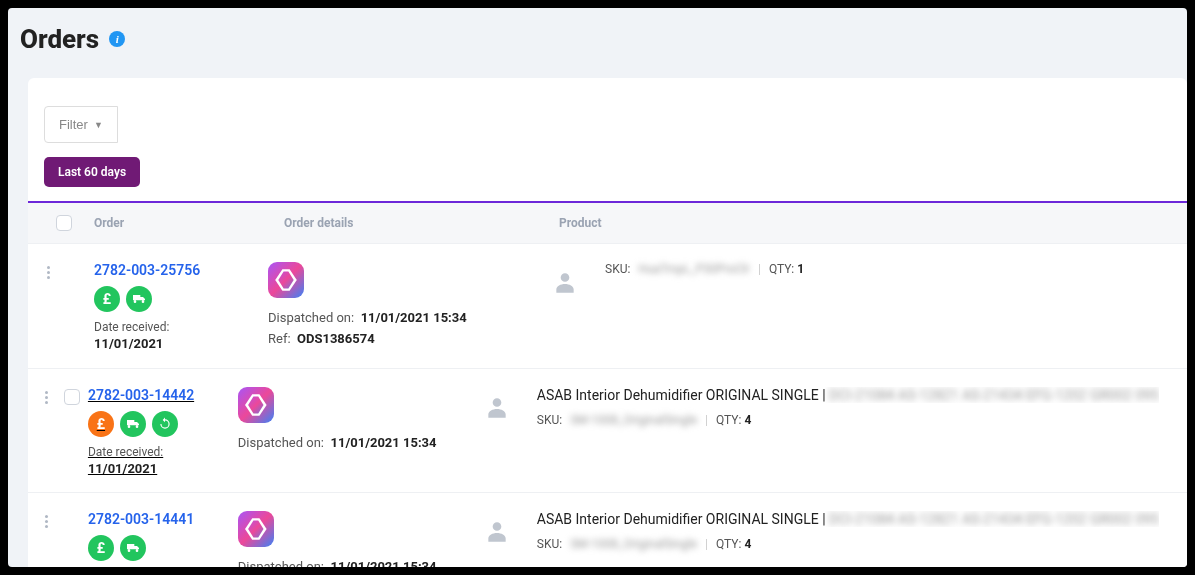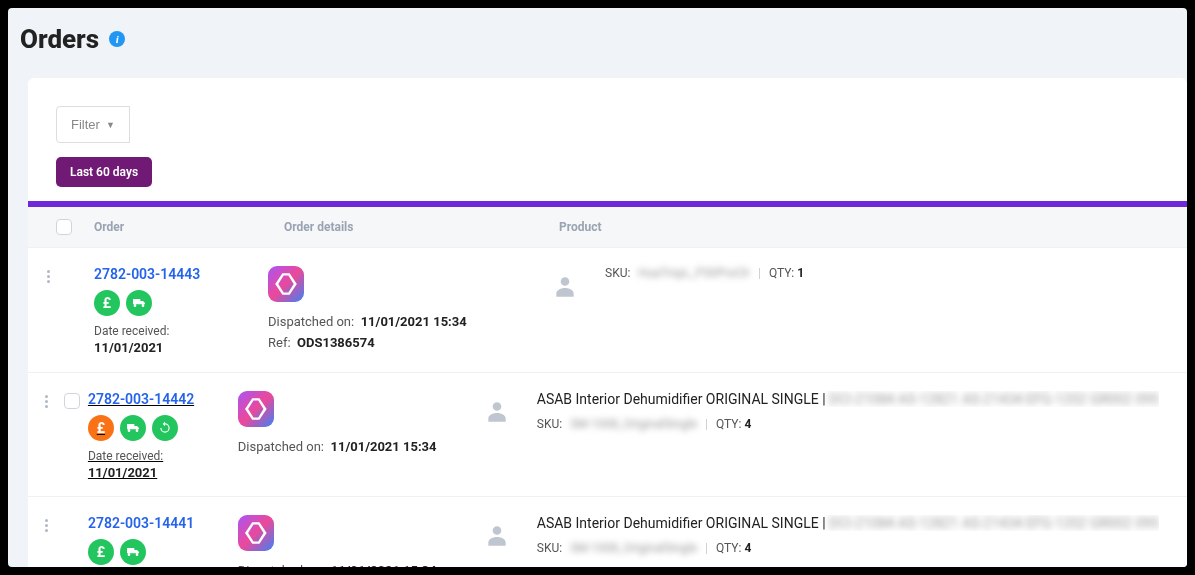--- a/index.html
+++ b/index.html
@@ -2,28 +2,28 @@
 <html><head>
 <meta charset="utf-8">
 <style>
 *{box-sizing:border-box;margin:0;padding:0;}
 body{font-family:-apple-system,BlinkMacSystemFont,"Segoe UI",Roboto,sans-serif;background:#000;padding:8px;width:1195px;height:575px;overflow:hidden;}
 .frame{background:#f0f3f7;width:100%;height:100%;border-radius:4px;overflow:hidden;}
 .header{padding:16px 20px 10px 12px;display:flex;align-items:center;gap:10px;}
 .header h1{font-size:26px;font-weight:800;color:#222;}
 .info-icon{width:16px;height:16px;background:#2196f3;border-radius:50%;color:#fff;font-size:11px;font-weight:700;display:flex;align-items:center;justify-content:center;font-family:Georgia,serif;font-style:italic;}
 .card{background:#fff;margin:14px 0 0 20px;border-radius:6px;min-height:480px;}
-.filters{padding:28px 28px 14px 28px;}
+.filters{padding:28px 28px 14px 16px;}
 .filter-row{display:flex;gap:0;}
 .filter-btn{border:1px solid #ddd;border-radius:4px 0 0 4px;padding:10px 14px;background:#fff;color:#888;font-size:13px;display:flex;align-items:center;gap:6px;cursor:pointer;}
 .filter-btn .caret{font-size:9px;}
 .search-input{border:1px solid #ddd;border-left:none;border-radius:0 4px 4px 0;padding:10px 14px;font-size:14px;color:#333;width:420px;outline:none;}
 .search-input::placeholder{color:#888;}
 .chip{display:inline-block;margin-top:14px;background:#701a75;color:#fff;font-size:12px;font-weight:600;padding:8px 14px;border-radius:5px;cursor:pointer;}
-.table-header{display:flex;align-items:center;padding:12px 28px;background:#f6f7f9;border-top:6px solid #6d28d9;border-bottom:1px solid #eef0f3;font-size:12px;font-weight:700;color:#9aa3b2;}
+.table-header{display:flex;align-items:center;padding:12px 28px;background:#f6f7f9;border-top:2px solid #6d28d9;border-bottom:1px solid #eef0f3;font-size:12px;font-weight:700;color:#9aa3b2;}
 .col-check{width:38px;}
 .col-order{width:190px;}
 .col-details{width:275px;}
 .col-product{flex:1;display:flex;}
 .checkbox{width:16px;height:16px;border:1.5px solid #d0d5dd;border-radius:4px;background:#fff;cursor:pointer;}
 .row{display:flex;padding:18px 28px 16px 12px;border-bottom:1px solid #eef0f3;}
 .dots{width:16px;display:flex;flex-direction:column;gap:2px;align-items:center;padding-top:4px;cursor:pointer;}
 .dots span{width:3px;height:3px;background:#b0b8c4;border-radius:50%;}
 .row .col-check{width:38px;padding-left:10px;padding-top:2px;}
 .order-link{color:#2563eb;font-size:14px;font-weight:600;cursor:pointer;}
@@ -79,21 +79,21 @@
 
     <div id="rows">
         <div class="row">
           <div class="dots">
             <span></span>
             <span></span>
             <span></span>
           </div>
           <div class="col-check"></div>
           <div class="col-order" style="width: 174px;">
-            <div class="order-link">2782-003-14443</div>
+            <div class="order-link">2782-003-25756</div>
             <div class="badges">
               <div class="badge green">£</div>
               <div class="badge green truck">
                 <svg viewBox="0 0 24 24">
                   <path d="M3 6h11v8H3zM14 9h4l3 3v2h-7zM6 18a2 2 0 100-4 2 2 0 000 4zm12 0a2 2 0 100-4 2 2 0 000 4z"></path>
                 </svg>
               </div>
             </div>
             <div class="date-label">Date received:</div>
             <div class="date-val">11/01/2021</div>

